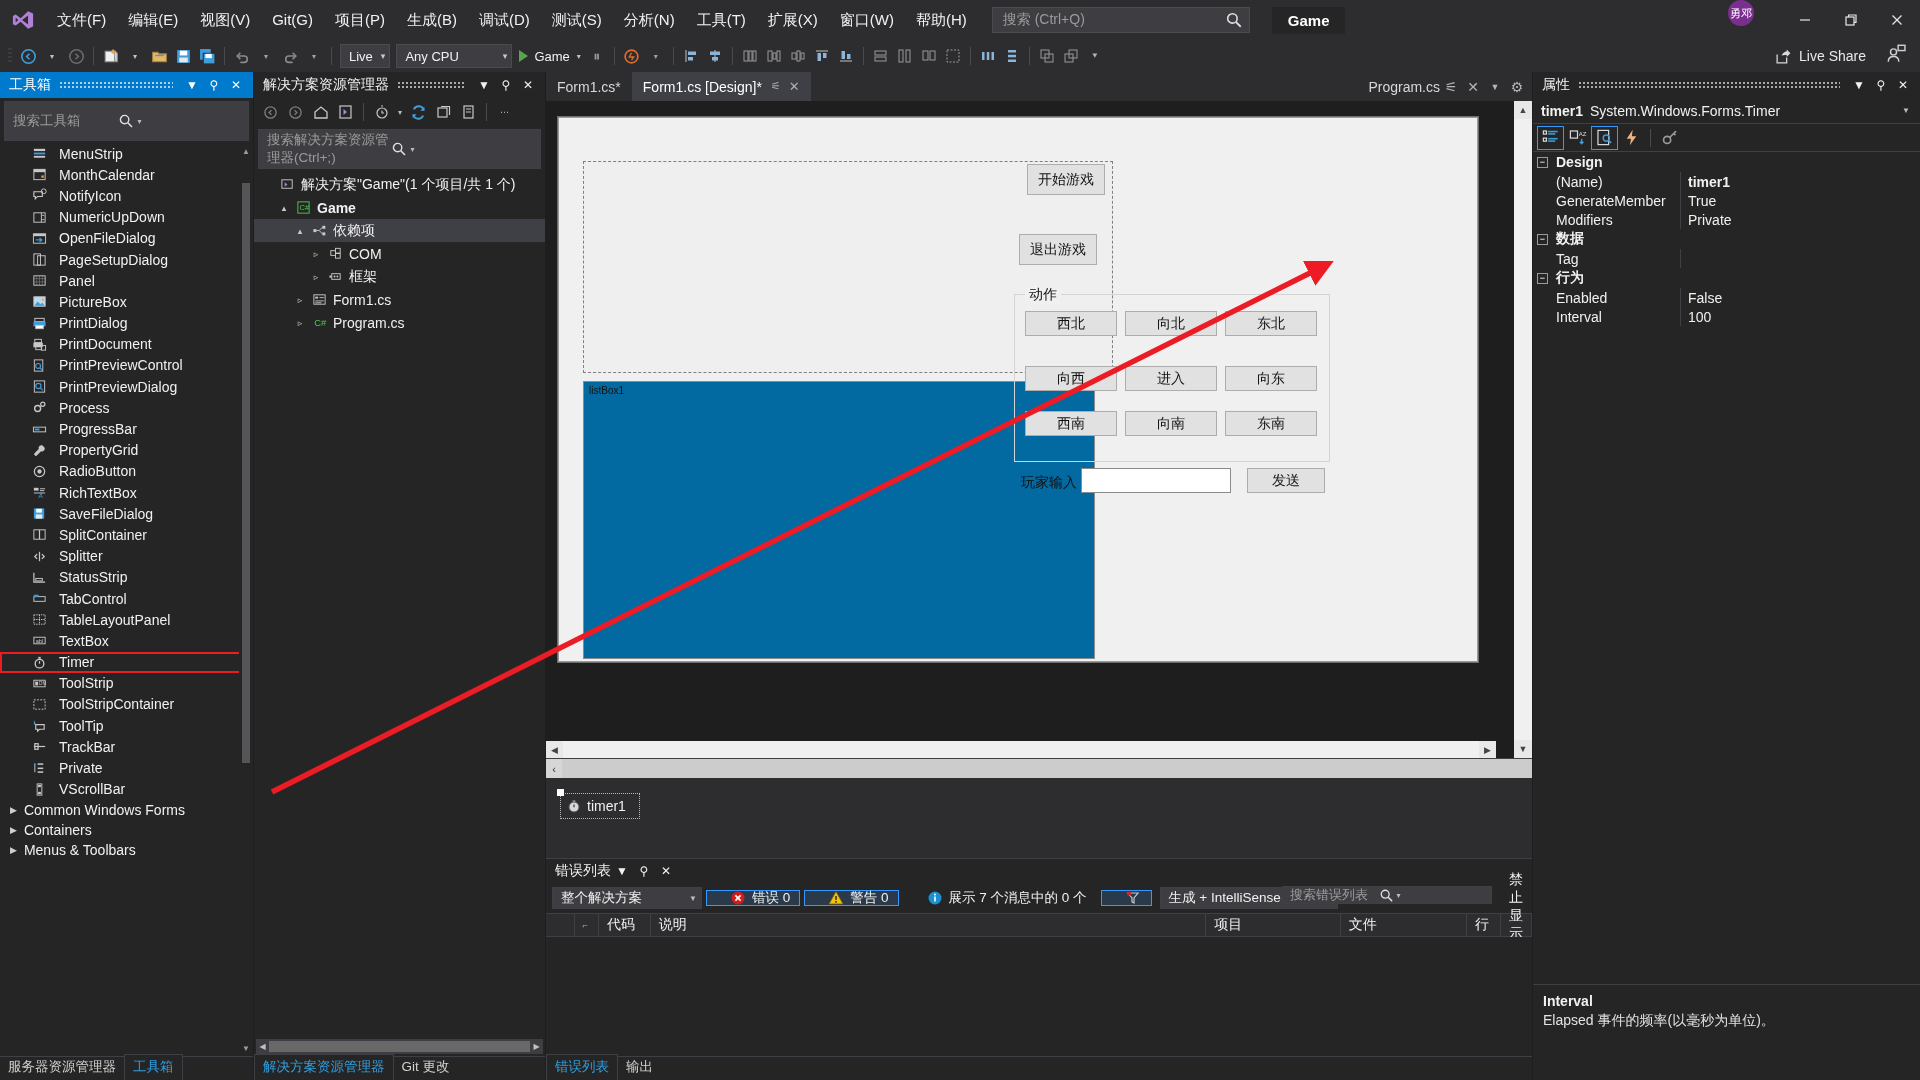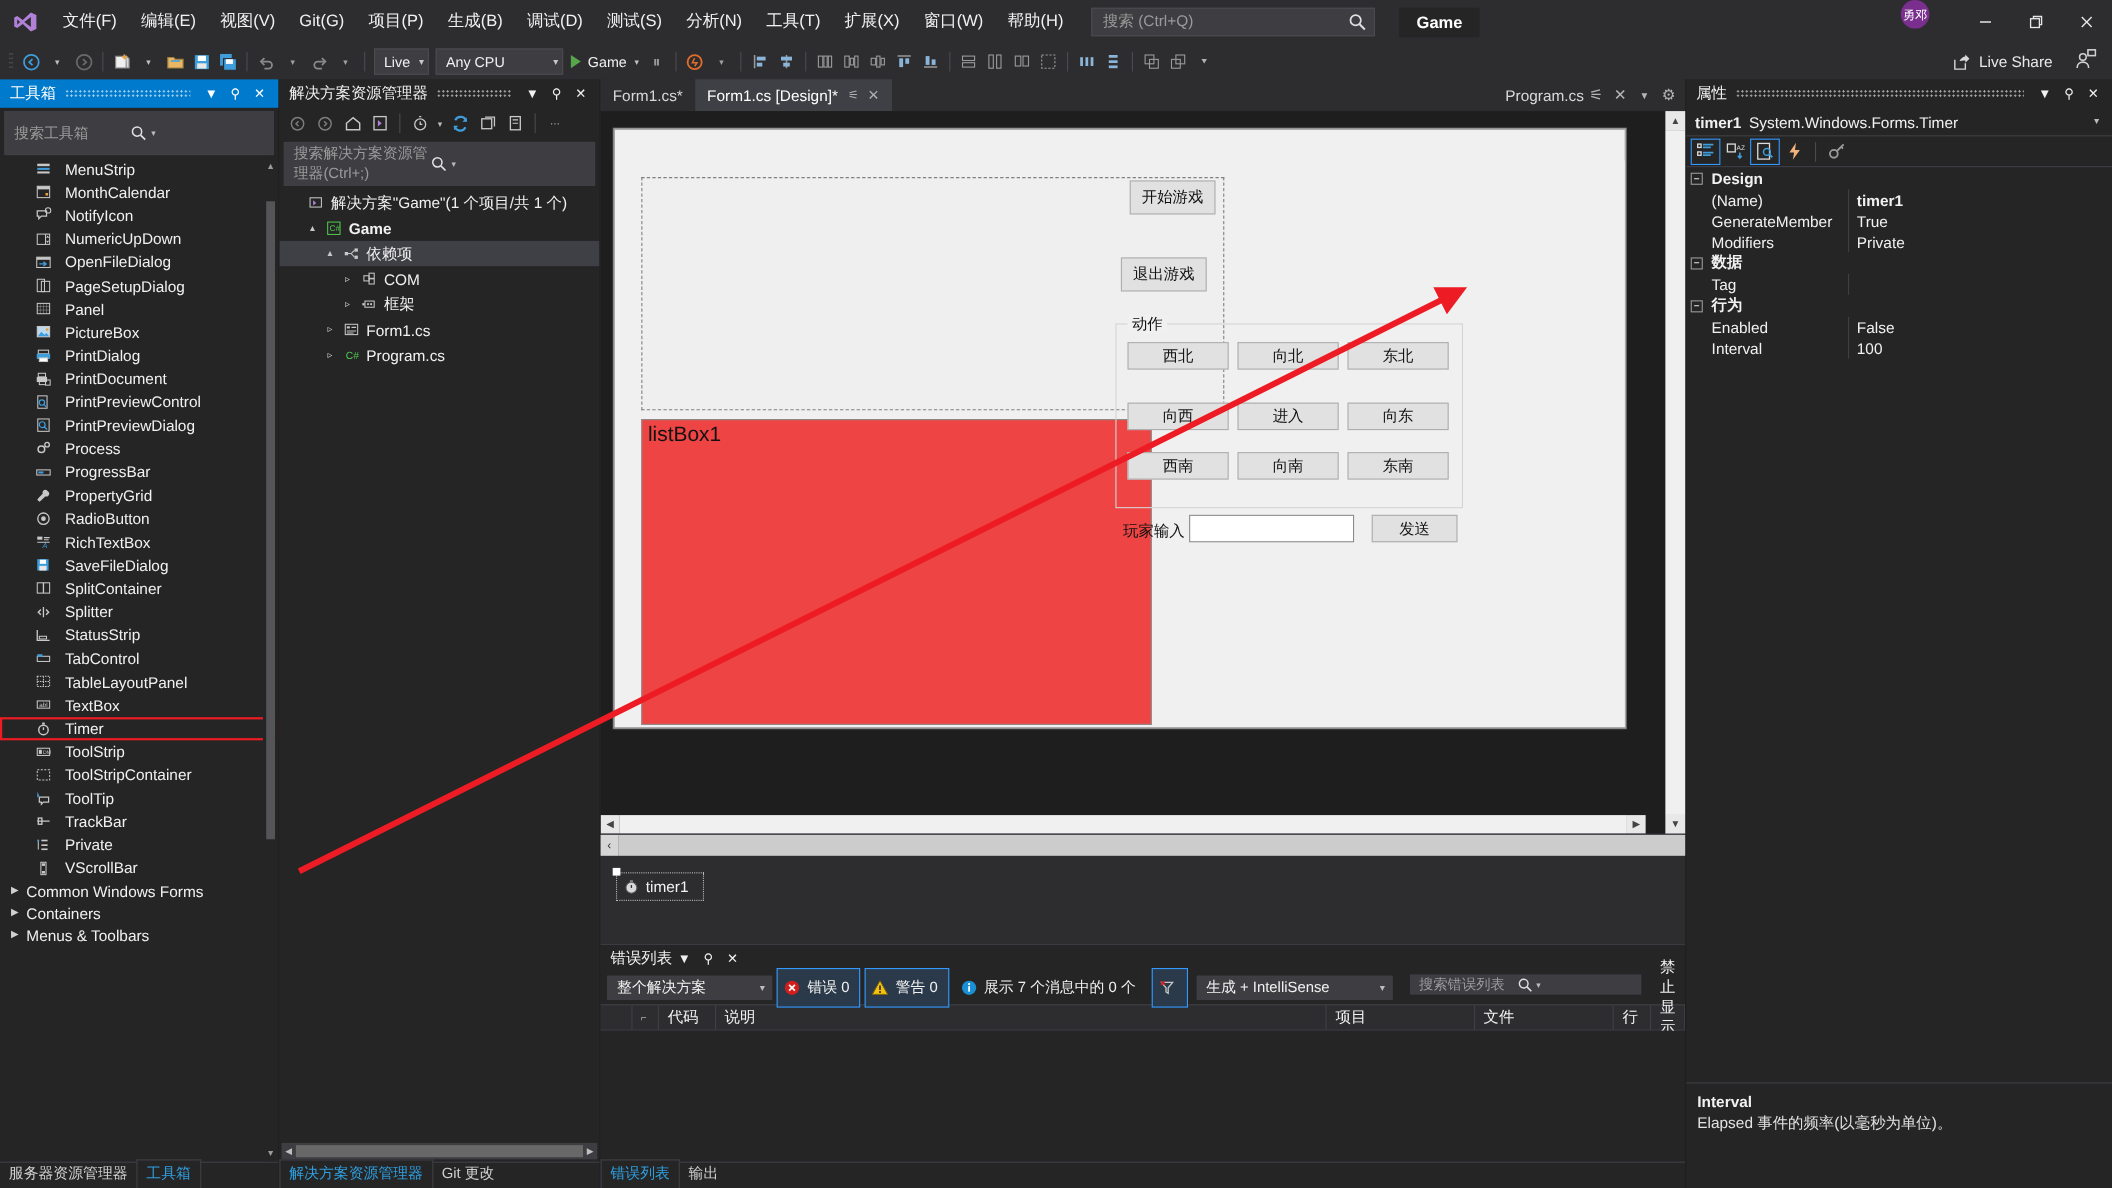--- a/index.html
+++ b/index.html
@@ -94,22 +94,22 @@
       border:1px solid #9a9a9a; box-shadow:0 0 0 1px #6d6d6d; }
   #wf-title { height:28px; background:linear-gradient(#eaf1f8,#cfdff0); display:flex; align-items:center;
       padding:0 4px 0 9px; border-bottom:1px solid #c2d0dd; }
   #wf-title .wf-ic { margin-right:8px; }
   #wf-title .wf-t { flex:1; color:#6c6c6c; font-size:14px; }
   .wf-btn { width:34px; height:22px; margin-left:2px; border:1px solid #a8bcd0; background:#e9f0f7;
       display:flex; align-items:center; justify-content:center; }
   .wf-btn.cl { background:#d84a4a; border-color:#b53a3a; }
   #wf-body { position:absolute; left:0; right:0; top:28px; bottom:0; background:#f0f0f0; }
   #pic-box { position:absolute; left:24px; top:15px; width:530px; height:212px; border:1px dashed #808080; background:#efefef; }
-  #list-box { position:absolute; left:24px; top:235px; width:464px; height:278px; background:#ef4444; border:1px solid #8b8b8b;
-      font-size:19px; color:#111; padding:3px 0 0 5px; }
+  #list-box { position:absolute; left:24px; top:235px; width:512px; height:278px; background:#0369a1; border:1px solid #8b8b8b;
+      font-size:10px; color:#111; padding:3px 0 0 5px; }
   .gbtn { position:absolute; background:#e1e1e1; border:1px solid #adadad; font-size:14px; color:#111;
       display:flex; align-items:center; justify-content:center; }
   #btn-start { left:468px; top:18px; width:78px; height:31px; }
   #btn-quit  { left:460px; top:88px; width:78px; height:31px; }
   #grp-action { position:absolute; left:455px; top:148px; width:316px; height:168px; border:1px solid #d4d4d4; }
   #grp-label { position:absolute; left:466px; top:140px; background:#f0f0f0; padding:0 4px; font-size:14px; color:#111; }
   .dirbtn { width:92px; height:25px; }
   #lbl-input { position:absolute; left:462px; top:328px; font-size:14px; color:#111; }
   #txt-input { position:absolute; left:522px; top:322px; width:150px; height:25px; background:#fff; border:1px solid #8b8b8b; }
   #btn-send { left:688px; top:322px; width:78px; height:25px; }
@@ -127,21 +127,21 @@
      display:flex; align-items:center; padding-left:5px; font-size:14px; color:#f1f1f1; }
   #timer-comp .sq { position:absolute; left:-4px; top:-5px; width:7px; height:7px; background:#fff; }
 
   
   #errlist { height:222px; background:#252526; border-top:1px solid #3f3f46; display:flex; flex-direction:column; }
   #err-head { height:24px; display:flex; align-items:center; padding:0 4px 0 9px; font-size:14px; }
   #err-toolbar { height:30px; display:flex; align-items:center; padding-left:6px; position:relative; }
   .ecombo { height:22px; min-width:150px; background:#3e3e42; border:1px solid #3f3f46; display:flex; align-items:center;
      padding:0 4px 0 8px; font-size:13.5px; }
   .ecombo .car { margin-left:auto; font-size:8px; color:#bbb; padding-left:10px; }
-  .epill { height:36px; display:flex; align-items:center; padding:0 9px 0 5px; font-size:13.5px; margin-left:4px;
+  .epill { height:16px; display:flex; align-items:center; padding:0 9px 0 23px; font-size:13.5px; margin-left:4px;
      border:1px solid transparent; }
   .epill.on { border-color:#3399ff; background:#2b3a4a; }
   .epill .pic { margin-right:6px; display:flex; }
   #err-search { position:absolute; right:40px; top:3px; width:210px; height:18px; background:#3e3e42;
      border:1px solid #3f3f46; display:flex; align-items:center; padding:0 3px 0 7px; }
   #err-search span { flex:1; color:#9b9b9b; font-size:13px; }
   #err-cols { height:24px; background:#2d2d30; display:flex; align-items:center; font-size:14px; border-top:1px solid #3f3f46; border-bottom:1px solid #3f3f46; }
   .ecol { padding:0 8px; height:100%; display:flex; align-items:center; border-right:1px solid #3f3f46; }
   #err-body { flex:1; background:#252526; }
 

